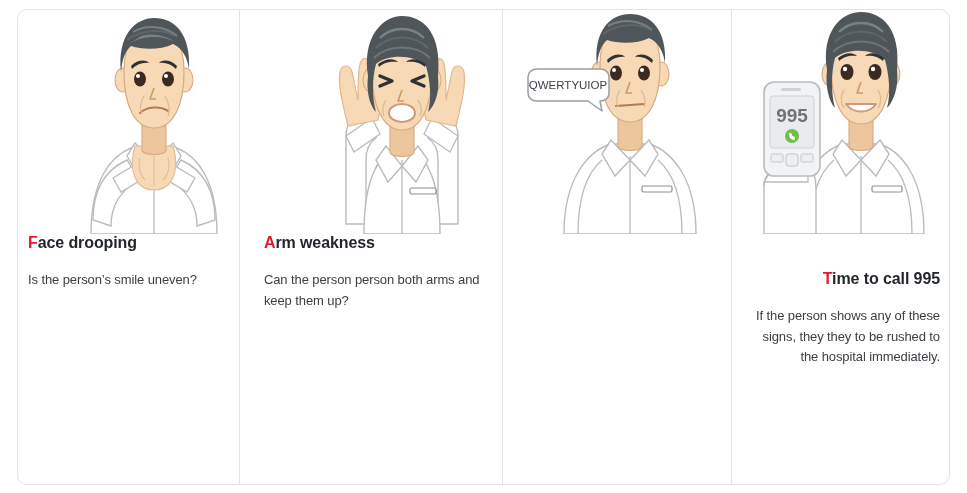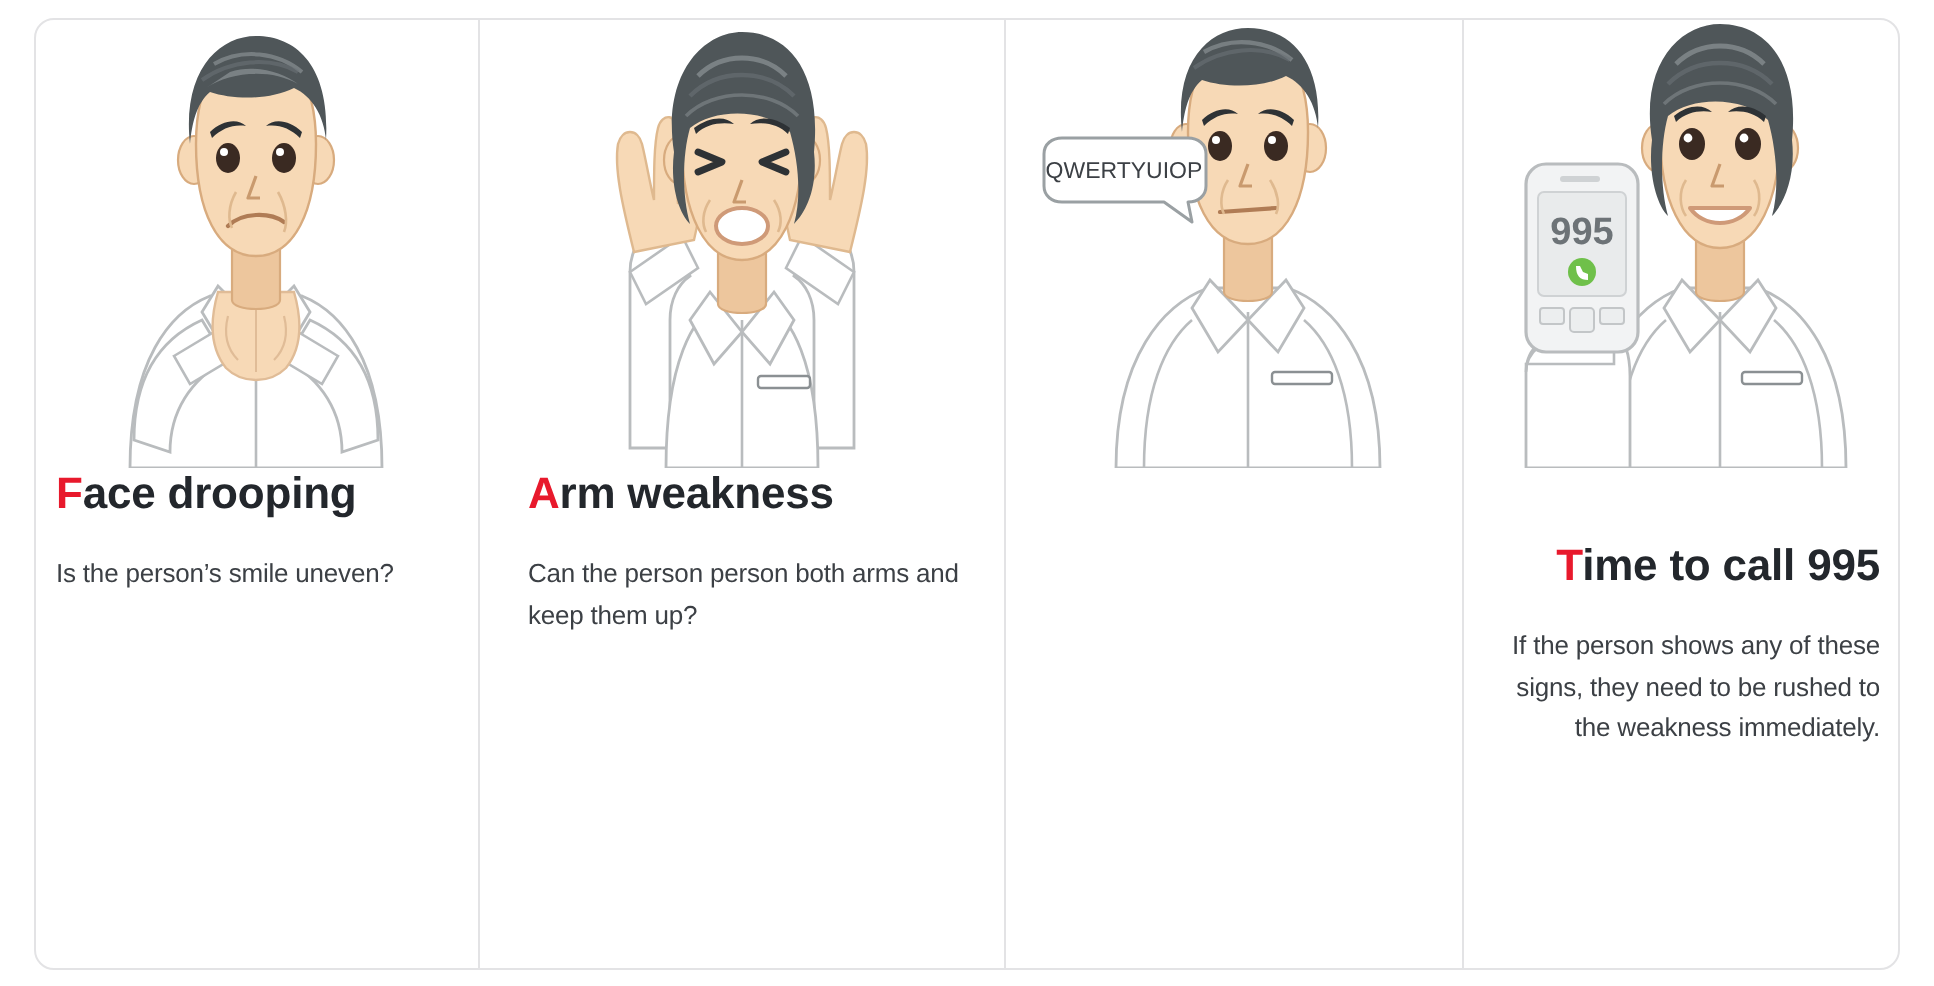--- a/index.html
+++ b/index.html
@@ -40,30 +40,30 @@
   .panel.p1 { width: 231px; }
   .panel.p2 { width: 274px; }
   .panel.p3 { width: 238px; }
   .panel.p4 { width: 226px; gap: 36px; }
 
   .art-wrap {
     height: 224px;
     position: relative;
     display: flex;
     align-items: flex-start;
-    justify-content: center;
+    justify-content: flex-end;
     overflow: hidden;
   }
   .art-wrap svg { display: block; }
 
   .text-wrap {
     padding: 0 9px 0 9px;
   }
   .card-title {
-    font-size: 22px;
+    font-size: 16px;
     font-weight: bold;
     color: #23272c;
     letter-spacing: -0.1px;
     margin: 0 0 18px 0;
     line-height: 1.15;
     white-space: nowrap;
   }
   .card-title .lead {
     color: #e8192c;
   }
@@ -311,18 +311,18 @@
             <path d="M112 94 C119 104 135 104 142 94 Z" fill="#ffffff" stroke="#cf9a78" stroke-width="2" stroke-linejoin="round"></path>
             <path d="M112 94 L142 94" stroke="#cf9a78" stroke-width="1.6"></path>
 
             <path d="M110 80 C106 86 107 94 110 98" fill="none" stroke="#dfb98f" stroke-width="1.3"></path>
             <path d="M144 80 C148 86 147 94 144 98" fill="none" stroke="#dfb98f" stroke-width="1.3"></path>
           </g>
         </svg>
       </div>
       <div class="text-wrap">
         <p class="card-title"><span class="lead">T</span><span>ime to call 995</span></p>
-        <p class="card-body">If the person shows any of these signs, they need to be rushed to the weakness immediately.</p>
+        <p class="card-body">If the person shows any of these signs, they they to be rushed to the hospital immediately.</p>
       </div>
     </div>
 
   </div>
 </div>
 
 </body></html>

